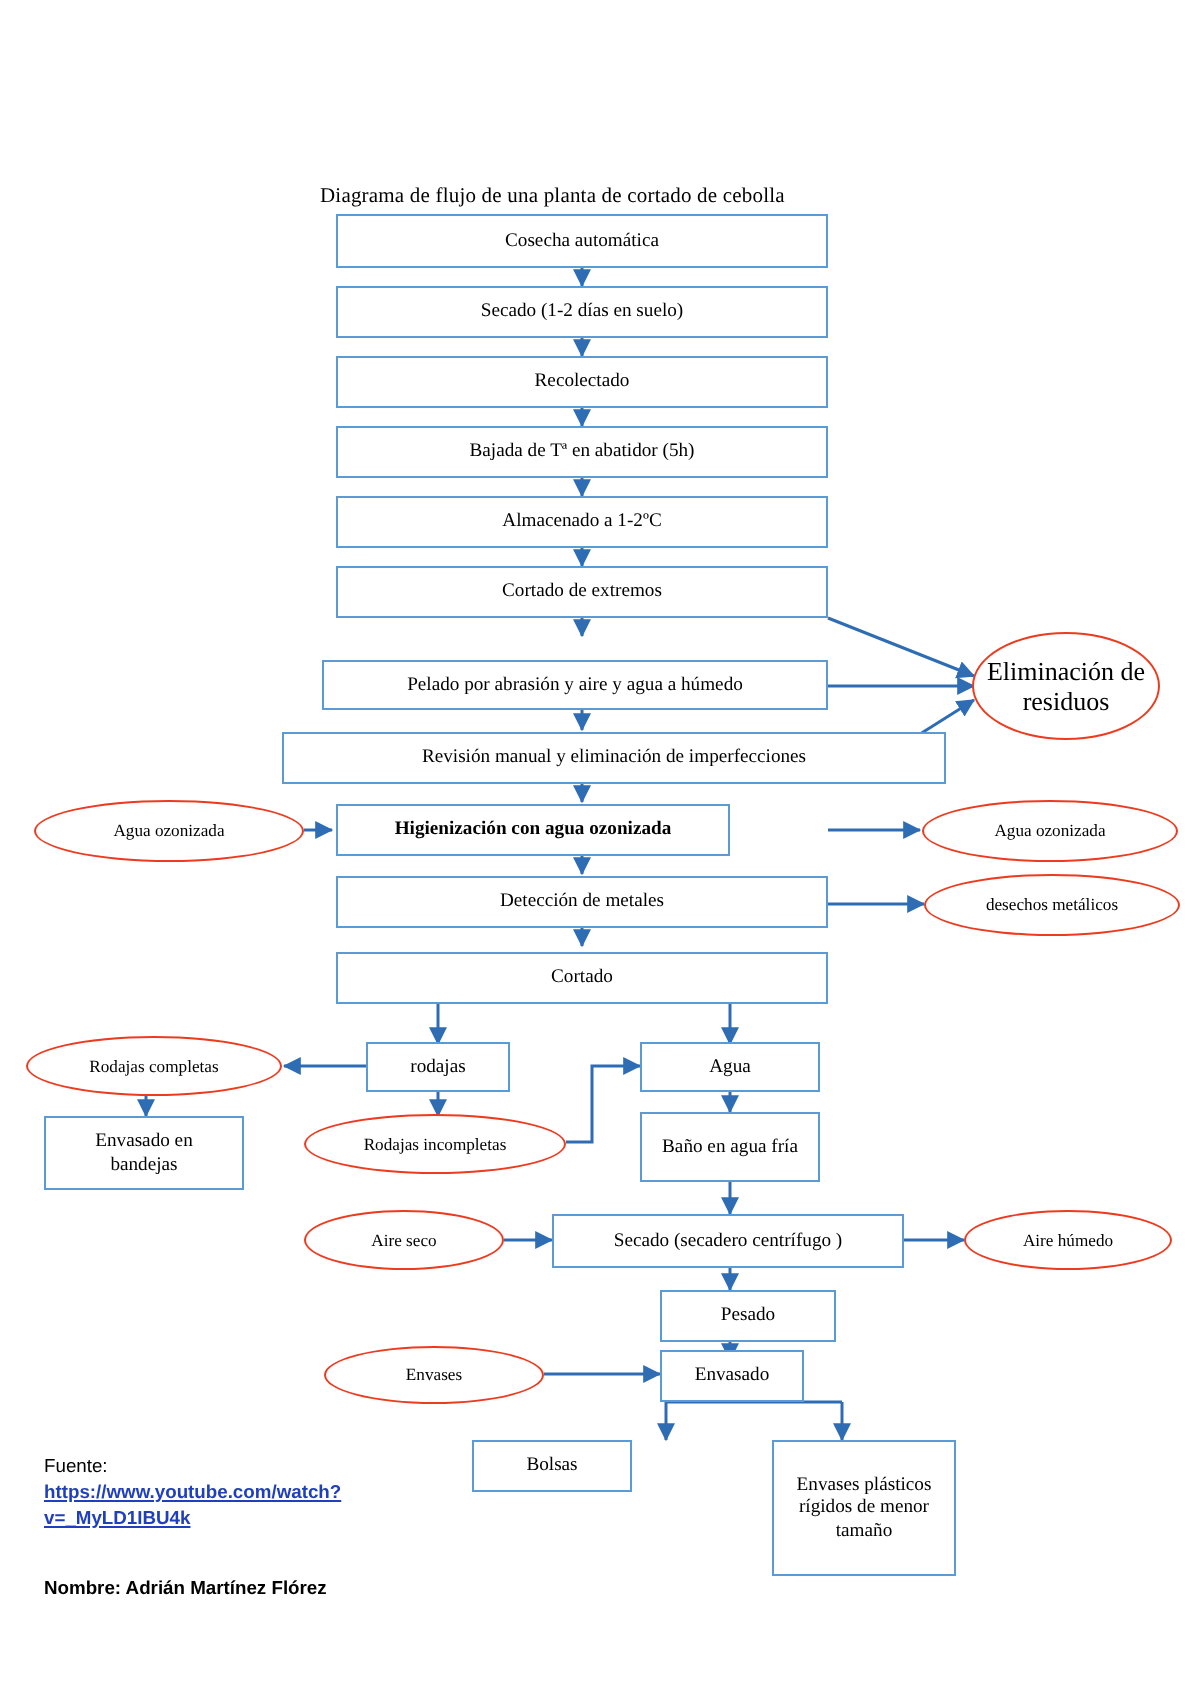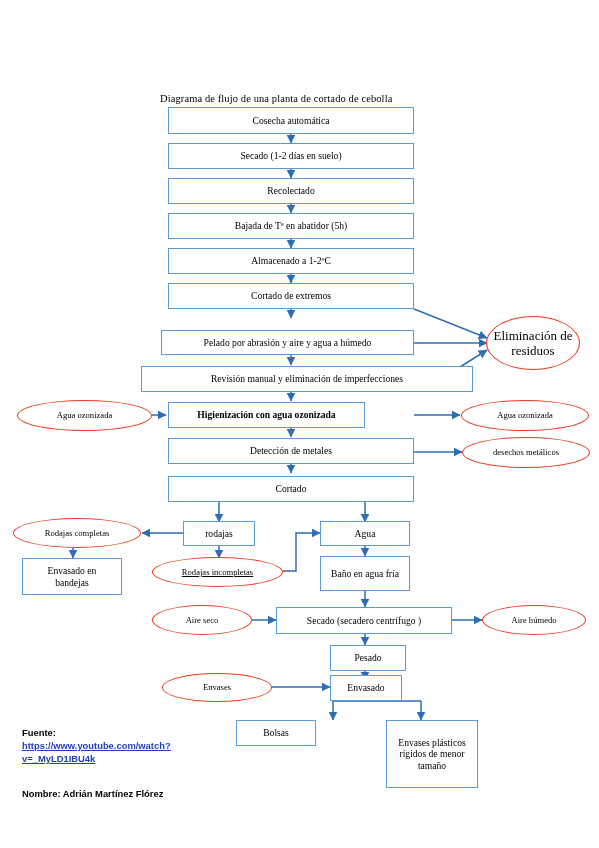--- a/index.html
+++ b/index.html
@@ -28,21 +28,21 @@
   .ell{
     position:absolute;box-sizing:border-box;
     border:1.5px solid #ED3B1F;background:#FFFFFF;border-radius:50%;
     display:flex;align-items:center;justify-content:center;
     text-align:center;font-size:8.6px;line-height:1.18;
     color:#000;padding:0 4px;
   }
   .ell.small{font-size:13px;}
 
   .footer{position:absolute;left:22px;font-size:9.4px;font-family:"Liberation Sans","DejaVu Sans",sans-serif;}
-  .f-src{top:727px;font-weight:700;}
+  .f-src{top:727px;font-weight:400;}
   .f-url{top:740px;color:#1F3FBF;text-decoration:underline;width:190px;line-height:1.35;font-weight:700;}
   .f-name{top:788px;font-weight:700;}
 </style>
 </head>
 <body>
 
 <div id="canvas">
 
   <div class="title">Diagrama de flujo de una planta de cortado de cebolla</div>
 
@@ -141,21 +141,21 @@
   </div>
   <div class="pbox" style="left:22px;top:558px;width:100px;height:37px;">
     <span>Envasado en bandejas</span>
   </div>
   <div class="pbox" style="left:320px;top:556px;width:90px;height:35px;">
     <span>Baño en agua fría</span>
   </div>
   <div class="pbox" style="left:276px;top:607px;width:176px;height:27px;">
     <span>Secado (secadero centrífugo )</span>
   </div>
-  <div class="pbox" style="left:330px;top:645px;width:76px;height:26px;">
+  <div class="pbox" style="left:330px;top:645px;width:88px;height:26px;">
     <span>Pesado</span>
   </div>
   <div class="pbox" style="left:330px;top:675px;width:72px;height:26px;">
     <span>Envasado</span>
   </div>
   <div class="pbox" style="left:236px;top:720px;width:80px;height:26px;">
     <span>Bolsas</span>
   </div>
   <div class="pbox" style="left:386px;top:720px;width:92px;height:68px;">
     <span>Envases plásticos rígidos de menor tamaño</span>
@@ -169,21 +169,21 @@
   </div>
   <div class="ell" style="left:461px;top:400px;width:128px;height:31px;">
     <span>Agua ozonizada</span>
   </div>
   <div class="ell" style="left:462px;top:437px;width:128px;height:31px;">
     <span>desechos metálicos</span>
   </div>
   <div class="ell" style="left:13px;top:518px;width:128px;height:30px;">
     <span>Rodajas completas</span>
   </div>
-  <div class="ell" style="left:152px;top:557px;width:131px;height:30px;text-decoration:underline;">
+  <div class="ell" style="left:152px;top:557px;width:131px;height:30px;">
     <span>Rodajas incompletas</span>
   </div>
   <div class="ell" style="left:152px;top:605px;width:100px;height:30px;">
     <span>Aire seco</span>
   </div>
   <div class="ell" style="left:482px;top:605px;width:104px;height:30px;">
     <span>Aire húmedo</span>
   </div>
   <div class="ell" style="left:162px;top:673px;width:110px;height:29px;">
     <span>Envases</span>

